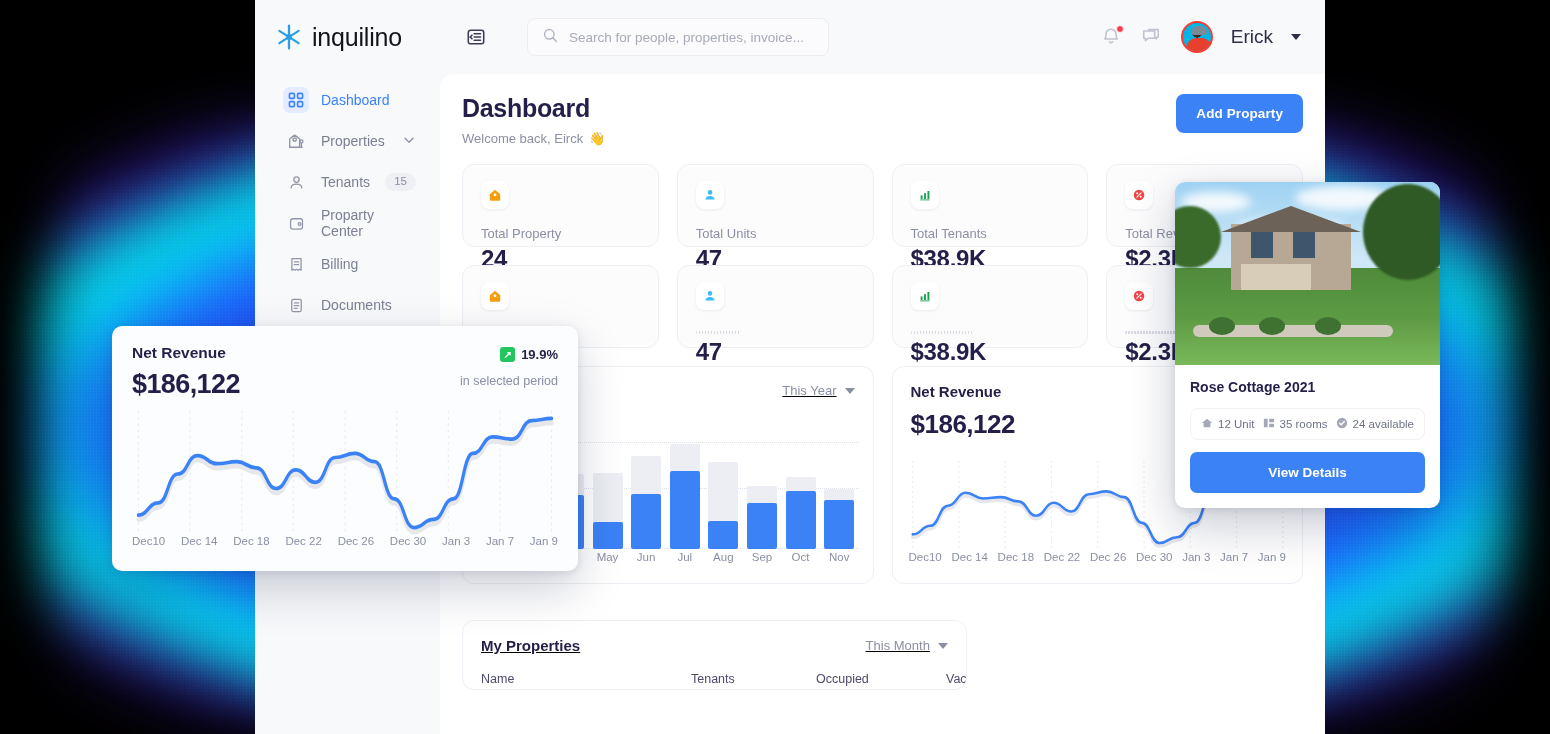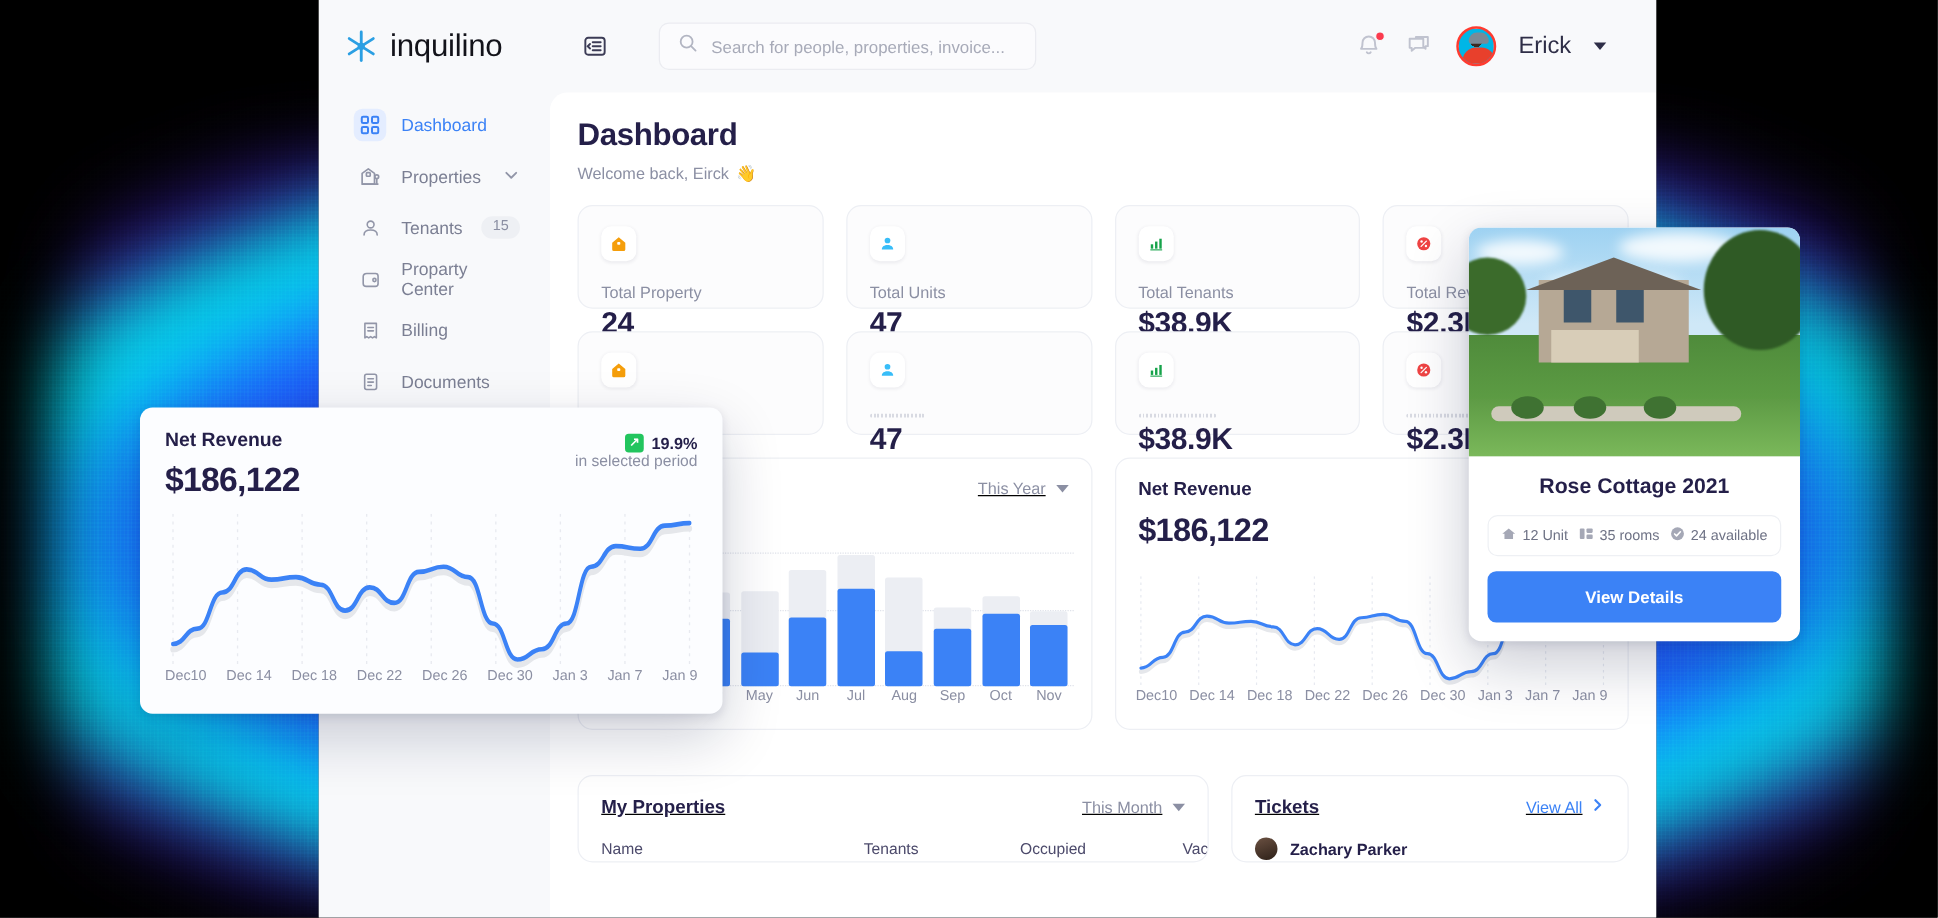--- a/index.html
+++ b/index.html
@@ -43,21 +43,21 @@
   #app {
     position: absolute;
     left: 255px; top: 0; width: 1070px; height: 734px;
     background: #f8f9fb;
     overflow: hidden;
   }
 
   
   .topbar {
     height: 74px; display: flex; align-items: center; gap: 16px;
-    padding: 0 40px 0 20px; background: #f8f9fb;
+    padding: 0 24px 0 20px; background: #f8f9fb;
   }
   .brand { display:flex; align-items:center; gap:9px; width: 172px; }
   .brand-mark { width: 28px; height: 28px; }
   .brand-name { font-size: 25px; letter-spacing:-.2px; color:#13131a; font-weight:400; }
   .collapse-btn { width:26px; height:26px; display:flex; align-items:center; justify-content:center; cursor:pointer; color:#3c3c56; }
   .searchbox {
     margin-left: 22px;
     width: 302px; height: 38px;
     background: #fbfbfd; border: 1px solid #ebecf1; border-radius: 8px;
     display:flex; align-items:center; gap:10px; padding: 0 14px;
@@ -169,40 +169,40 @@
     position:absolute; left:112px; top:326px; width:466px; height:245px;
     background:#fcfdff; border-radius:10px;
     box-shadow: 0 18px 48px rgba(10,20,60,.20), 0 2px 8px rgba(10,20,60,.10);
     padding:18px 20px; z-index:40;
   }
   .fnr-head { display:flex; align-items:flex-start; }
   .fnr-title { font-size:15.5px; color:#241f49; font-weight:700; }
   .fnr-right { margin-left:auto; text-align:right; }
   .pill-up { display:inline-flex; align-items:center; gap:6px; font-size:13px; color:#241f49; font-weight:700; }
   .arrow-badge { width:15px;height:15px;border-radius:3px;background:#22c55e;color:#fff;font-size:10px;display:flex;align-items:center;justify-content:center; }
-  .fnr-sub { font-size:12.5px; color:#8b8fa3; margin-top:0; }
+  .fnr-sub { font-size:12.5px; color:#8b8fa3; margin-top:12px; }
   .fnr-amount { font-size:27px; color:#241f49; font-weight:700; margin-top:7px; letter-spacing:-.6px; }
   .fnr-chart { position:absolute; left:20px; right:20px; top:85px; bottom:14px; }
   .fnr-chart svg { width:100%; height:calc(100% - 22px); display:block; }
   .fnr-x { display:flex; justify-content:space-between; }
   .fnr-x span { font-size:11.5px; color:#8b8fa3; }
 
   .float-prop {
     position:absolute; left:1175px; top:182px; width:265px;
     background:#fff; border-radius:10px; overflow:hidden;
     box-shadow: 0 18px 48px rgba(10,20,60,.22), 0 2px 8px rgba(10,20,60,.10);
     z-index:50;
   }
   .prop-img { height:183px; position:relative; overflow:hidden;
     background:linear-gradient(#9ed2f2 0%, #cfe8f7 42%, #cfe8f7 47%, #4f8b3b 47%, #68aa4b 100%); }
   .sky-cloud { position:absolute; background:rgba(255,255,255,.85); border-radius:50%; filter:blur(5px); }
   .house { position:absolute; left:56px; top:42px; width:120px; height:66px; background:#b6a895; }
   .tree { position:absolute; border-radius:50%; background:#3e6b2c; filter:blur(1px); }
   .prop-body { padding:14px 15px 15px 15px; }
-  .prop-title { font-size:17px; color:#241f49; font-weight:700;text-align:center; }
+  .prop-title { font-size:14px; color:#241f49; font-weight:700; }
   .prop-addr { font-size:12.5px; color:#8b8fa3; margin-top:8px; line-height:1.45; display:flex; gap:5px; }
   .prop-meta {
     margin-top:13px; border:1px solid #eef0f4; border-radius:8px;
     display:flex; align-items:center; justify-content:space-between;
     padding:8px 10px; font-size:11.5px; color:#6e7285;
   }
   .pm { display:flex; align-items:center; gap:5px; }
   .btn-view {
     margin-top:12px; width:100%; background:#3b82f6; color:#fff; border:none;
     font-family:inherit; font-size:13.5px; font-weight:600;
@@ -358,20 +358,21 @@
     <div class="main">
 
       <div class="page-head">
         <div>
           <div class="page-title">Dashboard</div>
           <div class="page-sub">
             <span>Welcome back, Eirck</span>
             <span>👋</span>
           </div>
         </div>
+        <button class="btn-primary">Add Proparty</button>
       </div>
 
       <div class="stat-grid">
         <div class="stat-card">
           <div class="stat-ico">
             <svg viewBox="0 0 16 16" width="14" height="14">
                 <path d="M8 2.1 14 7v6.2a1.5 1.5 0 0 1-1.5 1.5h-9A1.5 1.5 0 0 1 2 13.2V7Z" fill="#f59e0b"></path>
                 <rect x="6.6" y="6.4" width="2.8" height="2.6" rx=".7" fill="#fff"></rect>
               </svg>
           </div>
@@ -590,37 +591,20 @@
             </div>
           </div>
           <div class="table-head">
             <div class="th-name">Name</div>
             <div class="th-ten">Tenants</div>
             <div class="th-occ">Occupied</div>
             <div class="th-vac">Vacant</div>
           </div>
         </div>
 
-        <div class="bpanel">
-          <div class="panel-head">
-            <div class="panel-title">Tickets</div>
-            <div class="view-all">
-              <span>View All</span>
-              <span>
-                <svg viewBox="0 0 14 14" width="12" height="12" fill="none" stroke="#3b82f6" stroke-width="2" stroke-linecap="round" stroke-linejoin="round">
-                    <path d="M5 2.5 L9.5 7 L5 11.5"></path>
-                  </svg>
-              </span>
-            </div>
-          </div>
-          <div class="ticket-row">
-            <span class="t-ava"></span>
-            <span class="t-name">Zachary Parker</span>
-          </div>
-        </div>
       </div>
 
     </div>
   </div>
 </div>
 
 <div class="float-netrev">
   <div class="fnr-head">
     <div>
       <div class="fnr-title">Net Revenue</div>

